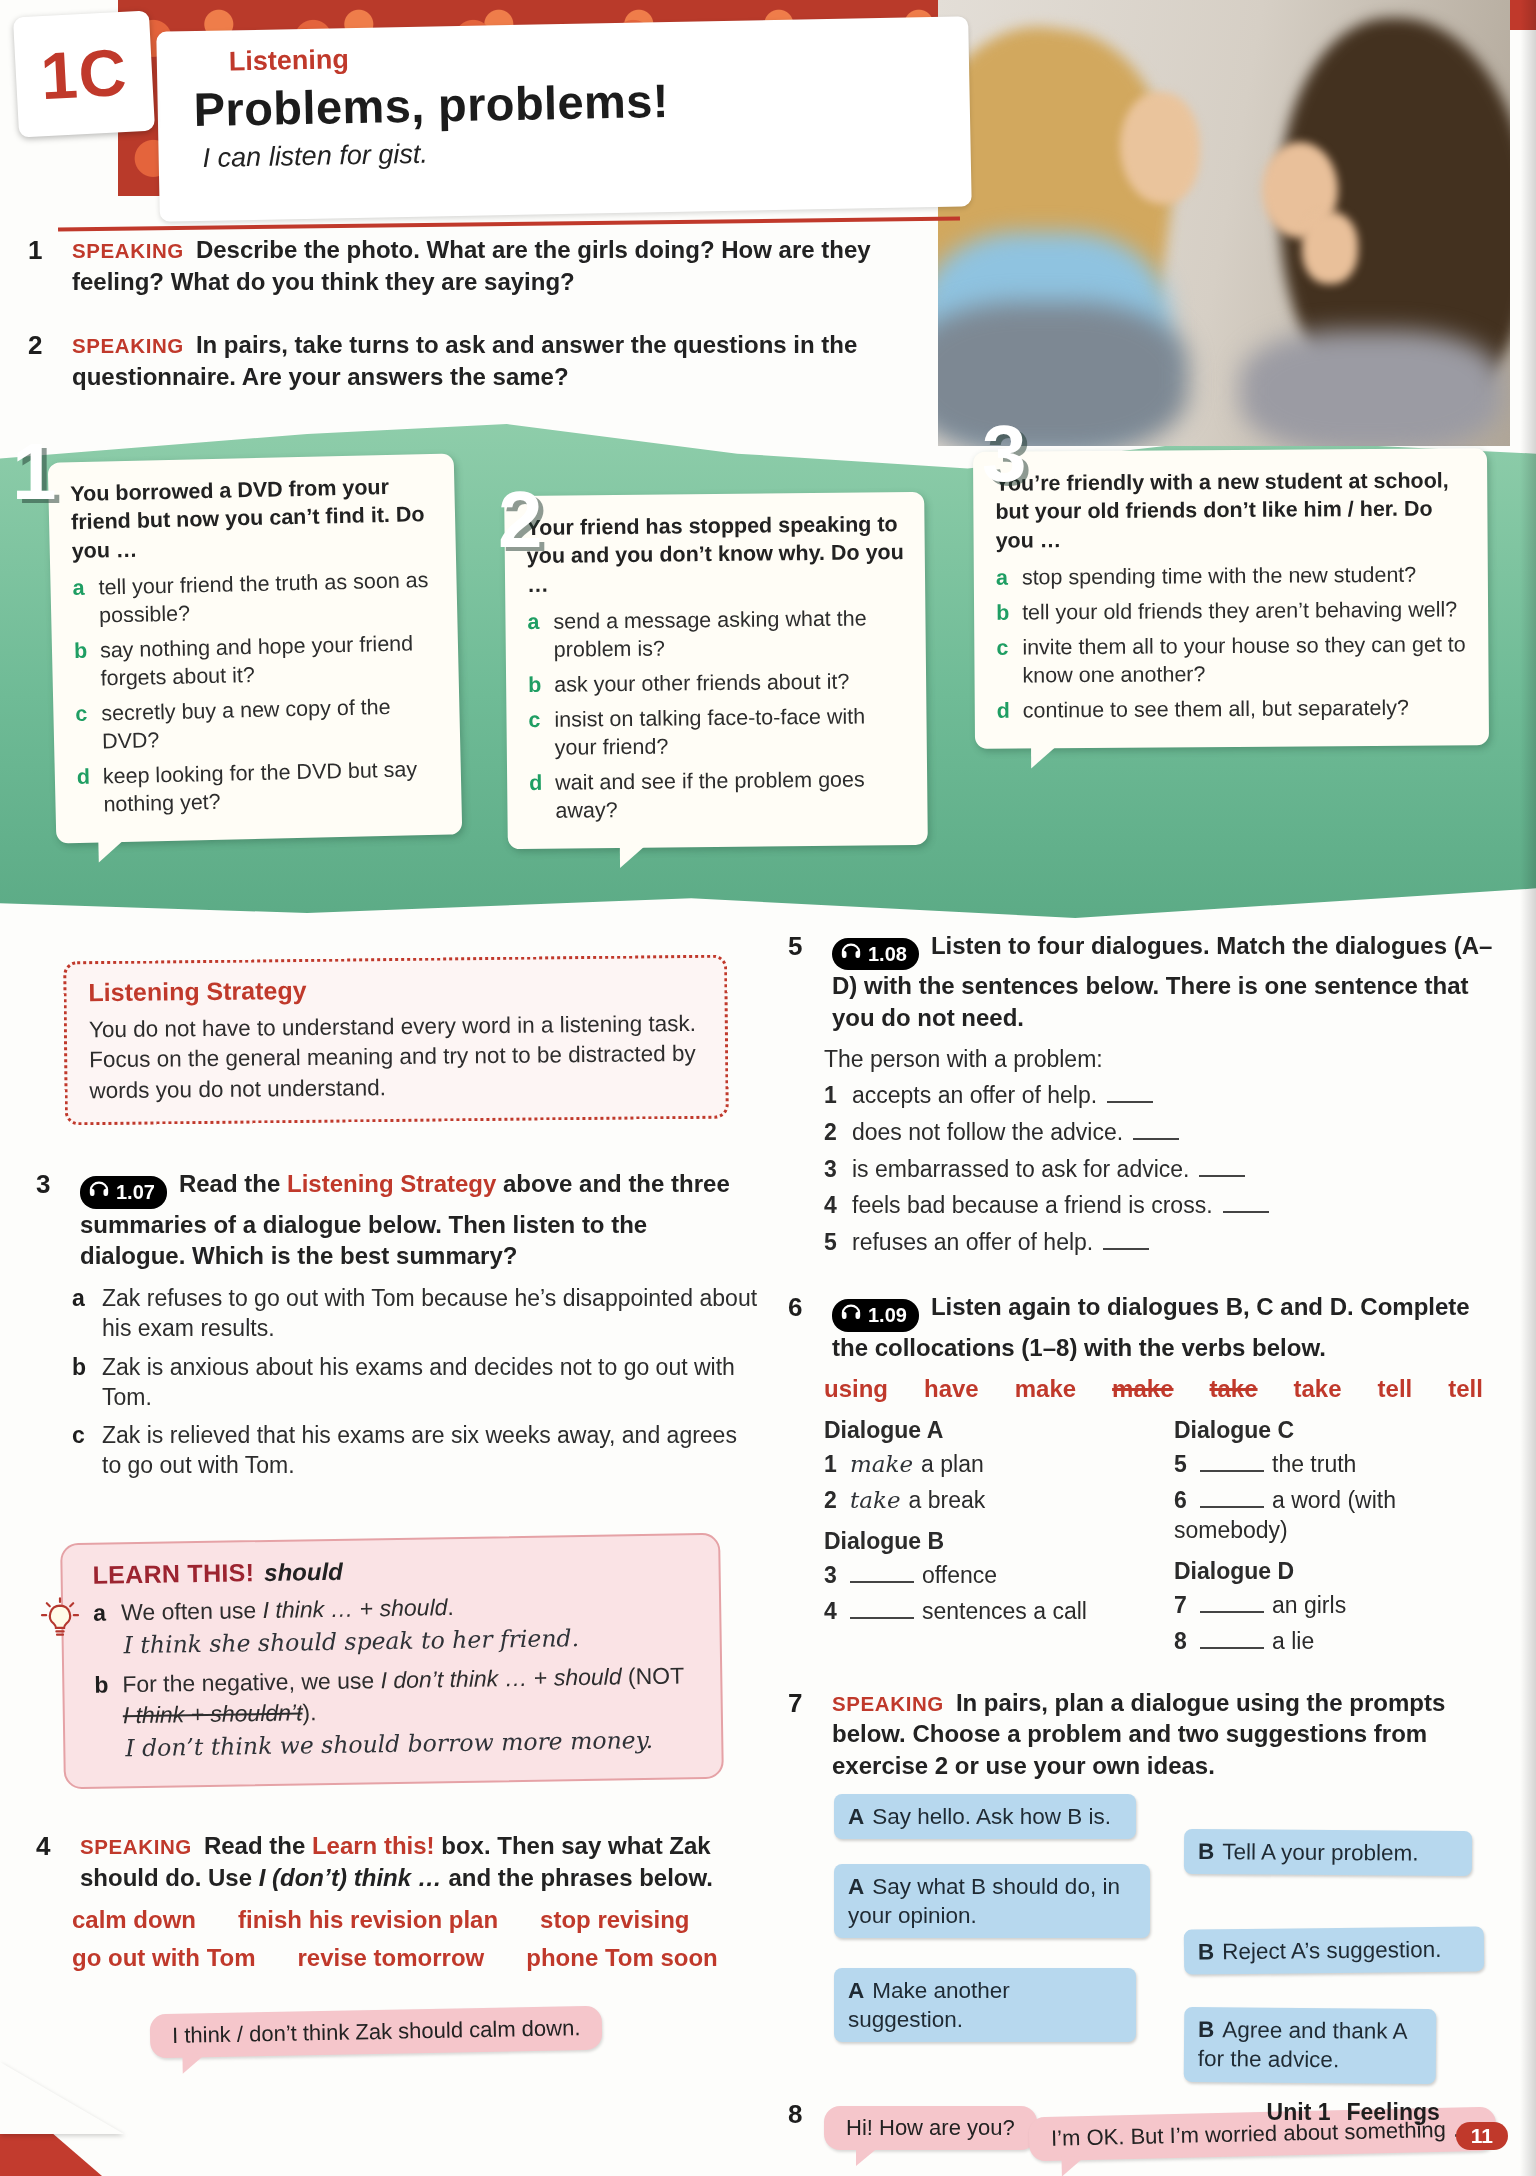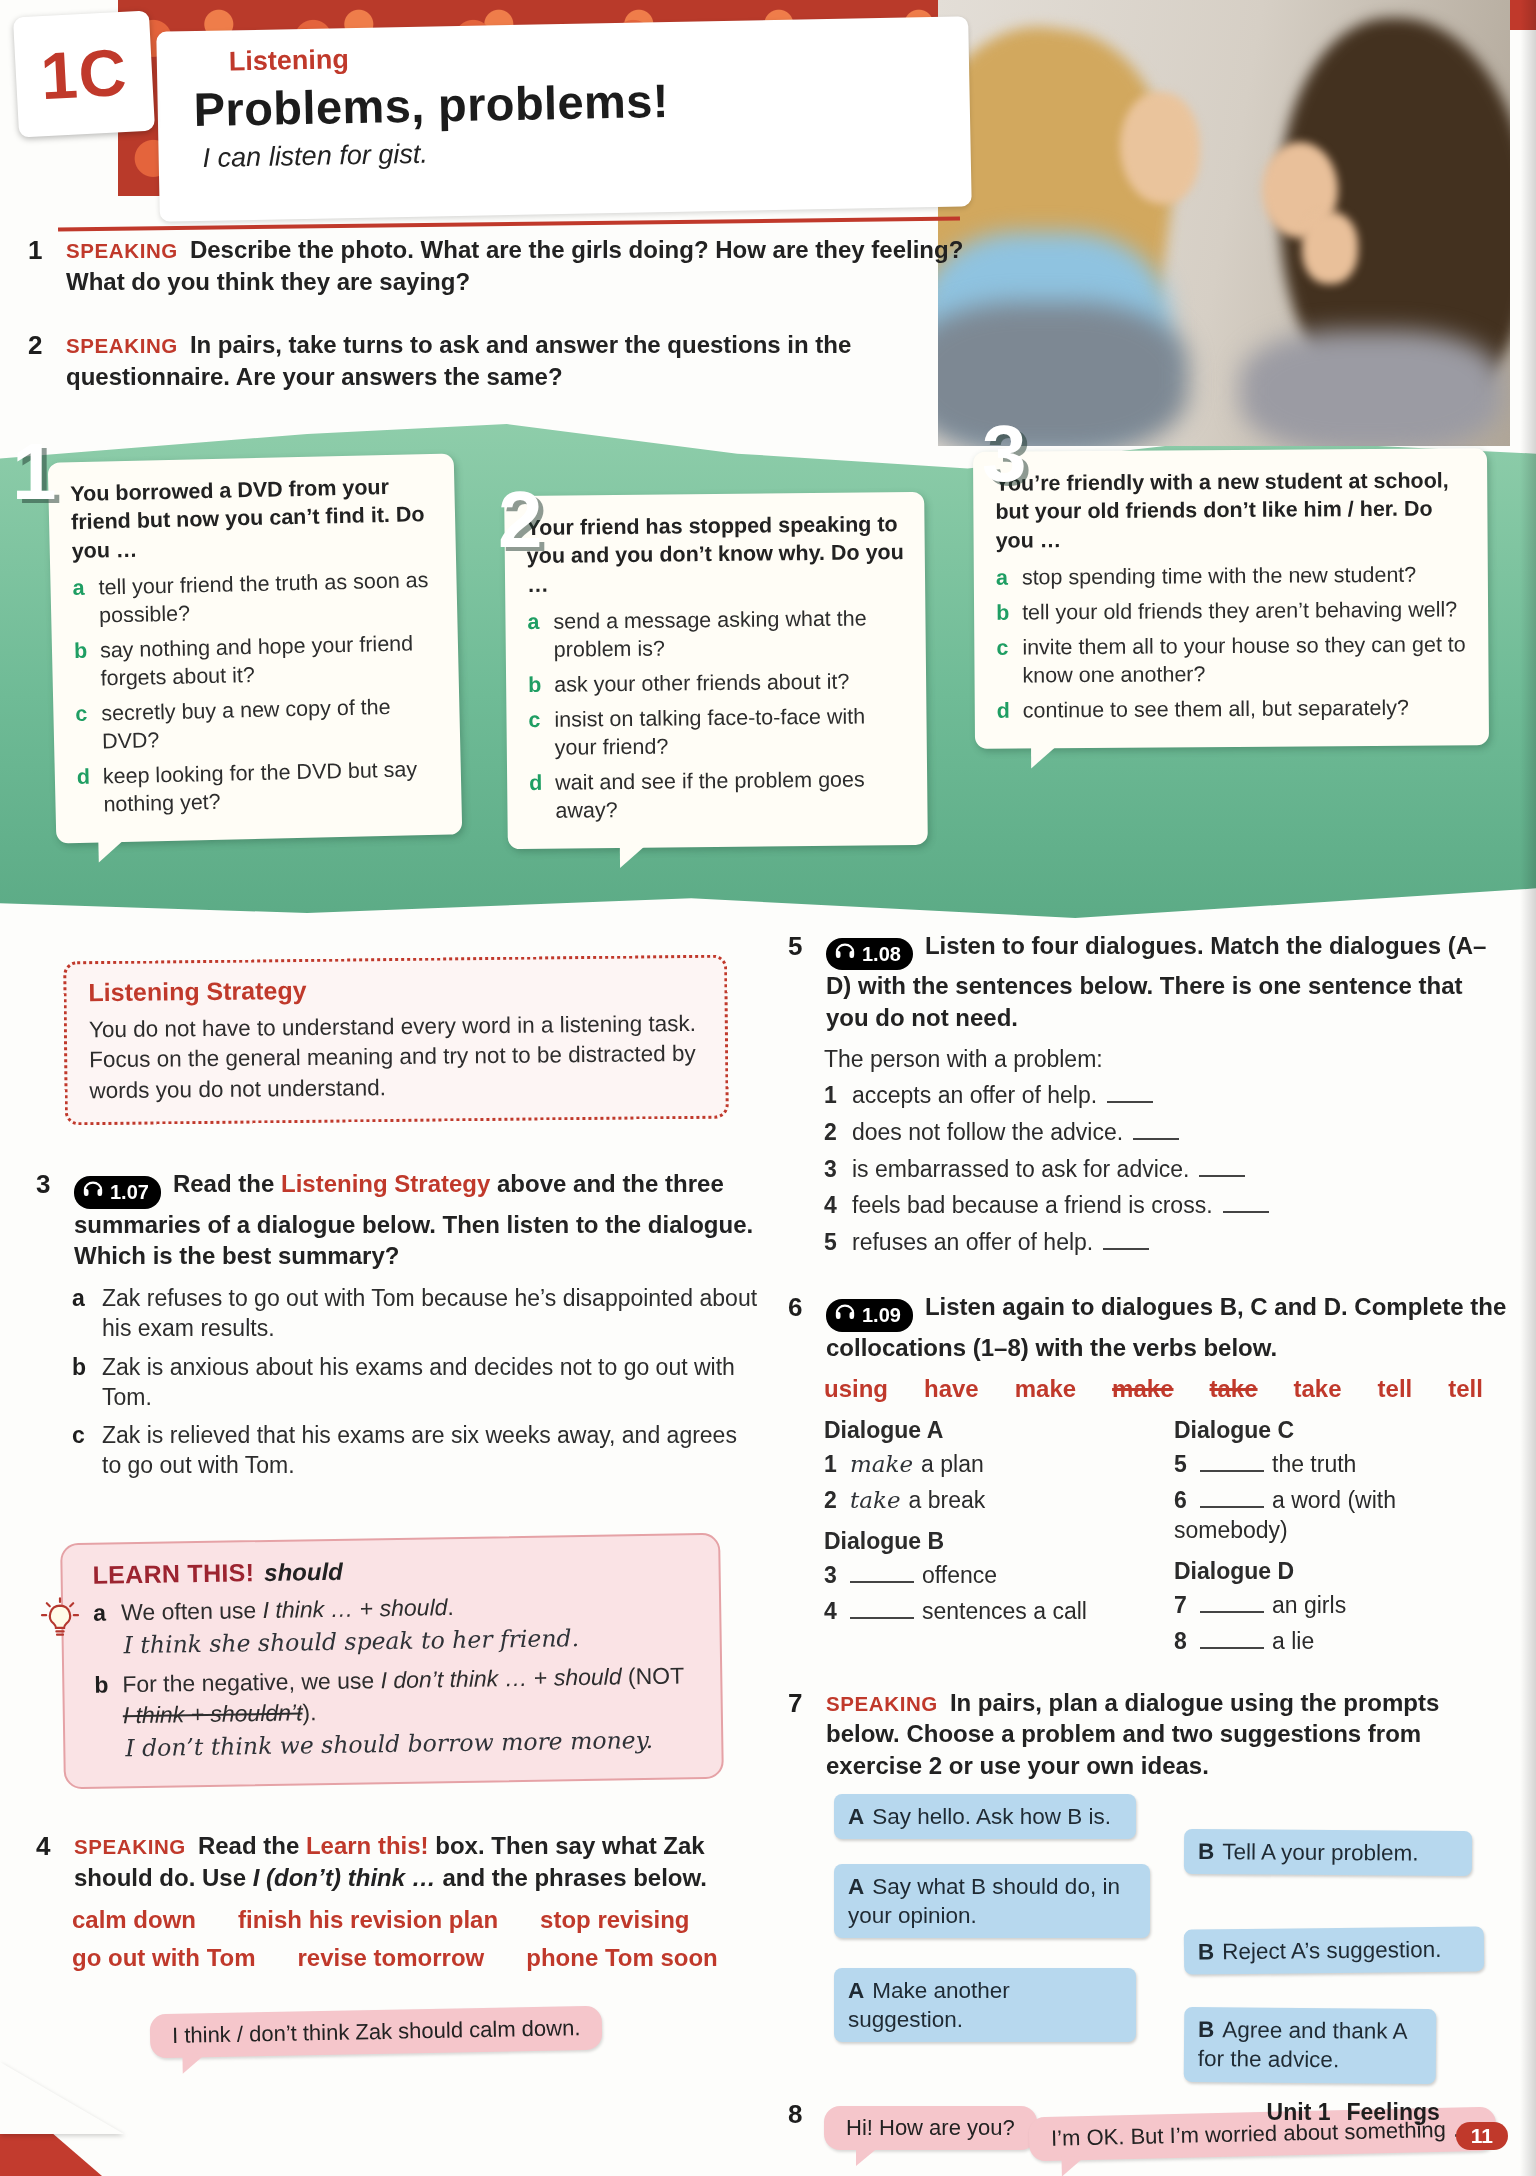--- a/index.html
+++ b/index.html
@@ -41,21 +41,21 @@
       transform:rotate(-1.1deg);padding:12px 30px 0 30px;box-shadow:0 2px 5px rgba(0,0,0,.15);z-index:2;}
   .strand{color:#c0392b;font-weight:800;font-size:27px;margin:4px 0 4px 42px;}
   .title{font-size:47px;font-weight:800;color:#1c1c1c;margin:0 0 0 6px;letter-spacing:.4px;}
   .cando{font-style:italic;font-size:27px;margin:6px 0 0 14px;color:#222;}
   .header-rule{position:absolute;left:58px;top:222px;width:902px;height:4px;background:#c0392b;transform:rotate(-.7deg);z-index:2;}
 
   
   .ex-row{display:flex;align-items:flex-start;}
   .ex-num{flex:0 0 36px;width:36px;font-size:26px;font-weight:800;padding-top:1px;color:#1e1e1e;}
   .ex-body{flex:1;min-width:0;}
-  .rubric{font-size:24px;font-weight:700;line-height:1.32;margin:0 2px 12px;color:#222;}
+  .rubric{font-size:24px;font-weight:700;line-height:1.32;margin:0 8px 12px;color:#222;}
   .tag{color:#c0392b;font-weight:800;font-size:20.5px;letter-spacing:.6px;margin-right:12px;}
   .red{color:#c0392b;}
   .audio-badge{display:inline-flex;align-items:flex-start;gap:6px;background:#000000;color:#fff;border-radius:16px;
       padding:3px 12px 3px 8px;font-size:20px;font-weight:700;margin-right:12px;vertical-align:-5px;}
   .opt{display:flex;margin:9px 0;font-size:23px;line-height:1.3;color:#2d2d2d;}
   .opt-letter{flex:0 0 30px;font-weight:800;color:#1e1e1e;}
   .opt-text{flex:1;}
   .blank-line{display:inline-block;width:64px;height:.85em;border-bottom:2px solid #444;margin-right:8px;}
   .blank-line.short{width:46px;margin-left:10px;margin-right:0;}
 

